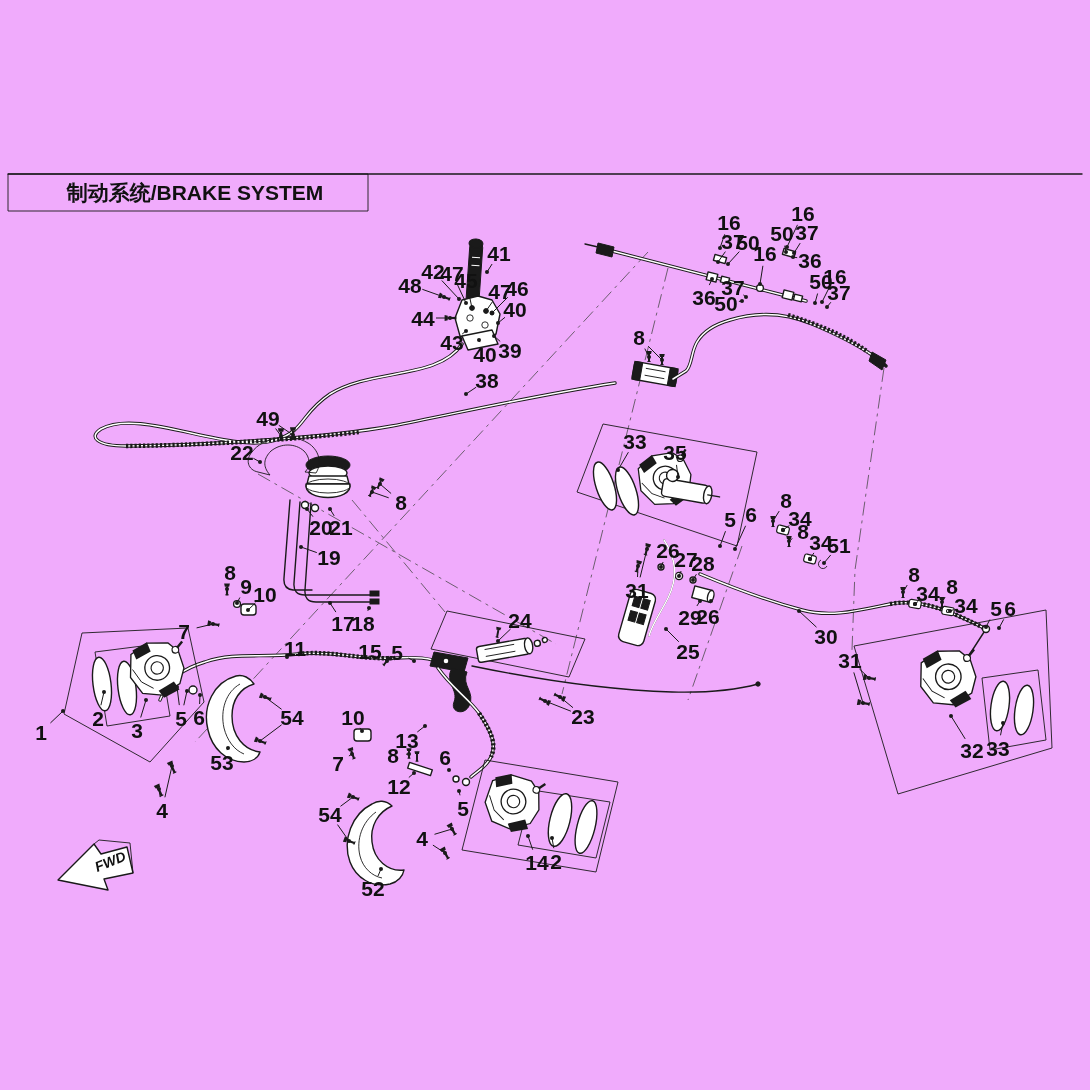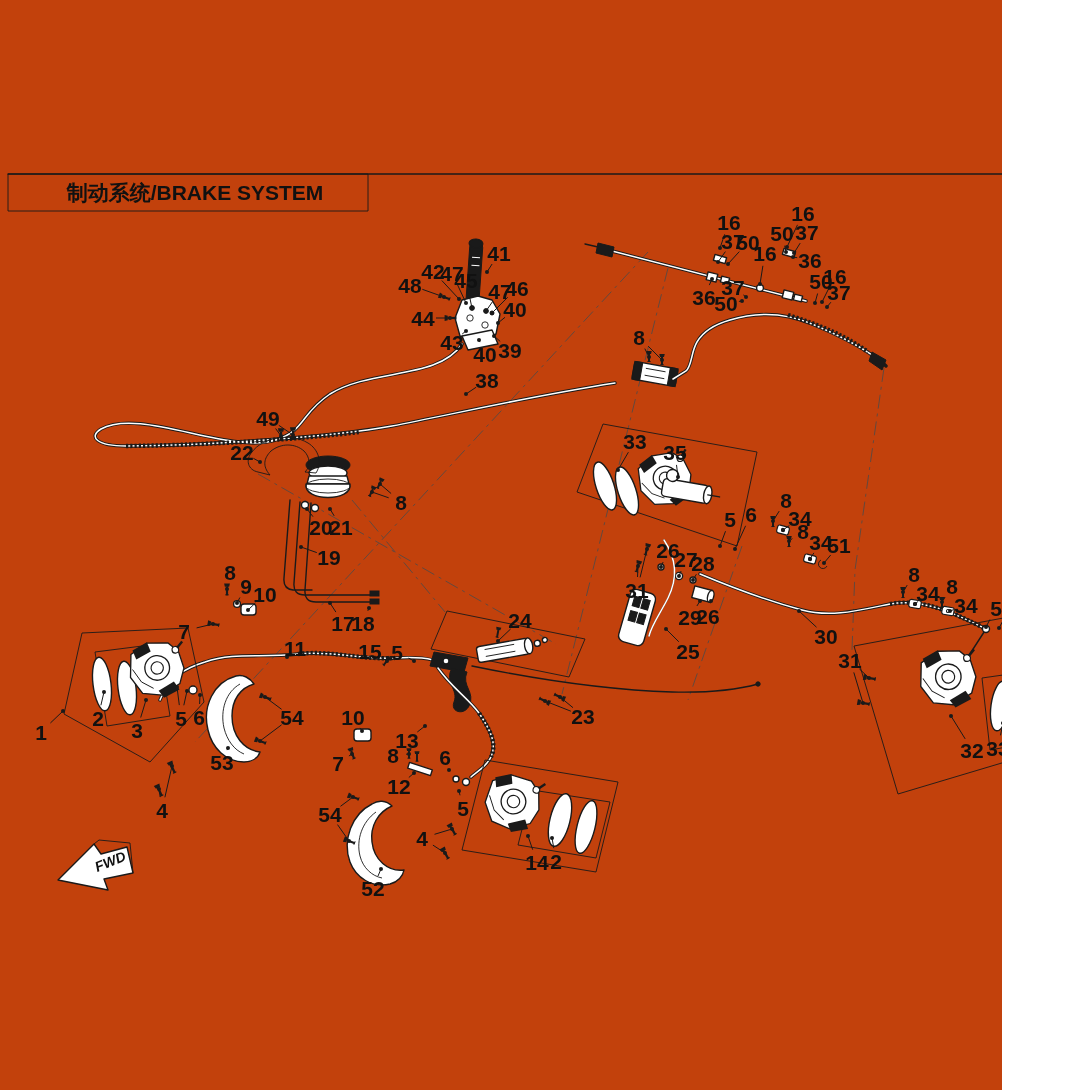--- a/index.html
+++ b/index.html
@@ -1,17 +1,17 @@
 <!DOCTYPE html>
 <html><head>
 <meta charset="utf-8">
 <style>
   html,body{margin:0;padding:0;background:#fff;}
-  .page{position:relative;width:986px;height:1090px;background:#c2410c;overflow:hidden;
-        font-family:"Liberation Sans",sans-serif;padding-left:16px;}
+  .page{position:relative;width:1090px;height:1090px;background:#f0abfc;overflow:hidden;
+        font-family:"Liberation Sans",sans-serif;}
   svg{position:absolute;left:0;top:0;}
   svg .ln{fill:none;stroke:#1a1a1a;stroke-width:1.4;stroke-linecap:round;stroke-linejoin:round;}
   svg .thin{fill:none;stroke:#1a1a1a;stroke-width:0.9;stroke-linejoin:round;}
   svg .tube{fill:none;stroke:#1a1a1a;stroke-width:3.4;stroke-linecap:round;}
   svg .tubein{fill:none;stroke:#fff;stroke-width:1.5;stroke-linecap:round;}
   svg .braid{fill:none;stroke:#1a1a1a;stroke-width:4.4;stroke-dasharray:2.2 2;stroke-linecap:butt;}
   svg .cons{fill:none;stroke:#4a4a4a;stroke-width:0.8;stroke-dasharray:14 5 3 5;}
   svg .dark{fill:#1a1a1a;stroke:#1a1a1a;stroke-width:1;}
   svg .white{fill:#fff;stroke:#1a1a1a;stroke-width:1.4;stroke-linejoin:round;}
   svg text.lbl{font-family:"Liberation Sans",sans-serif;font-weight:bold;font-size:21px;fill:#111;}

